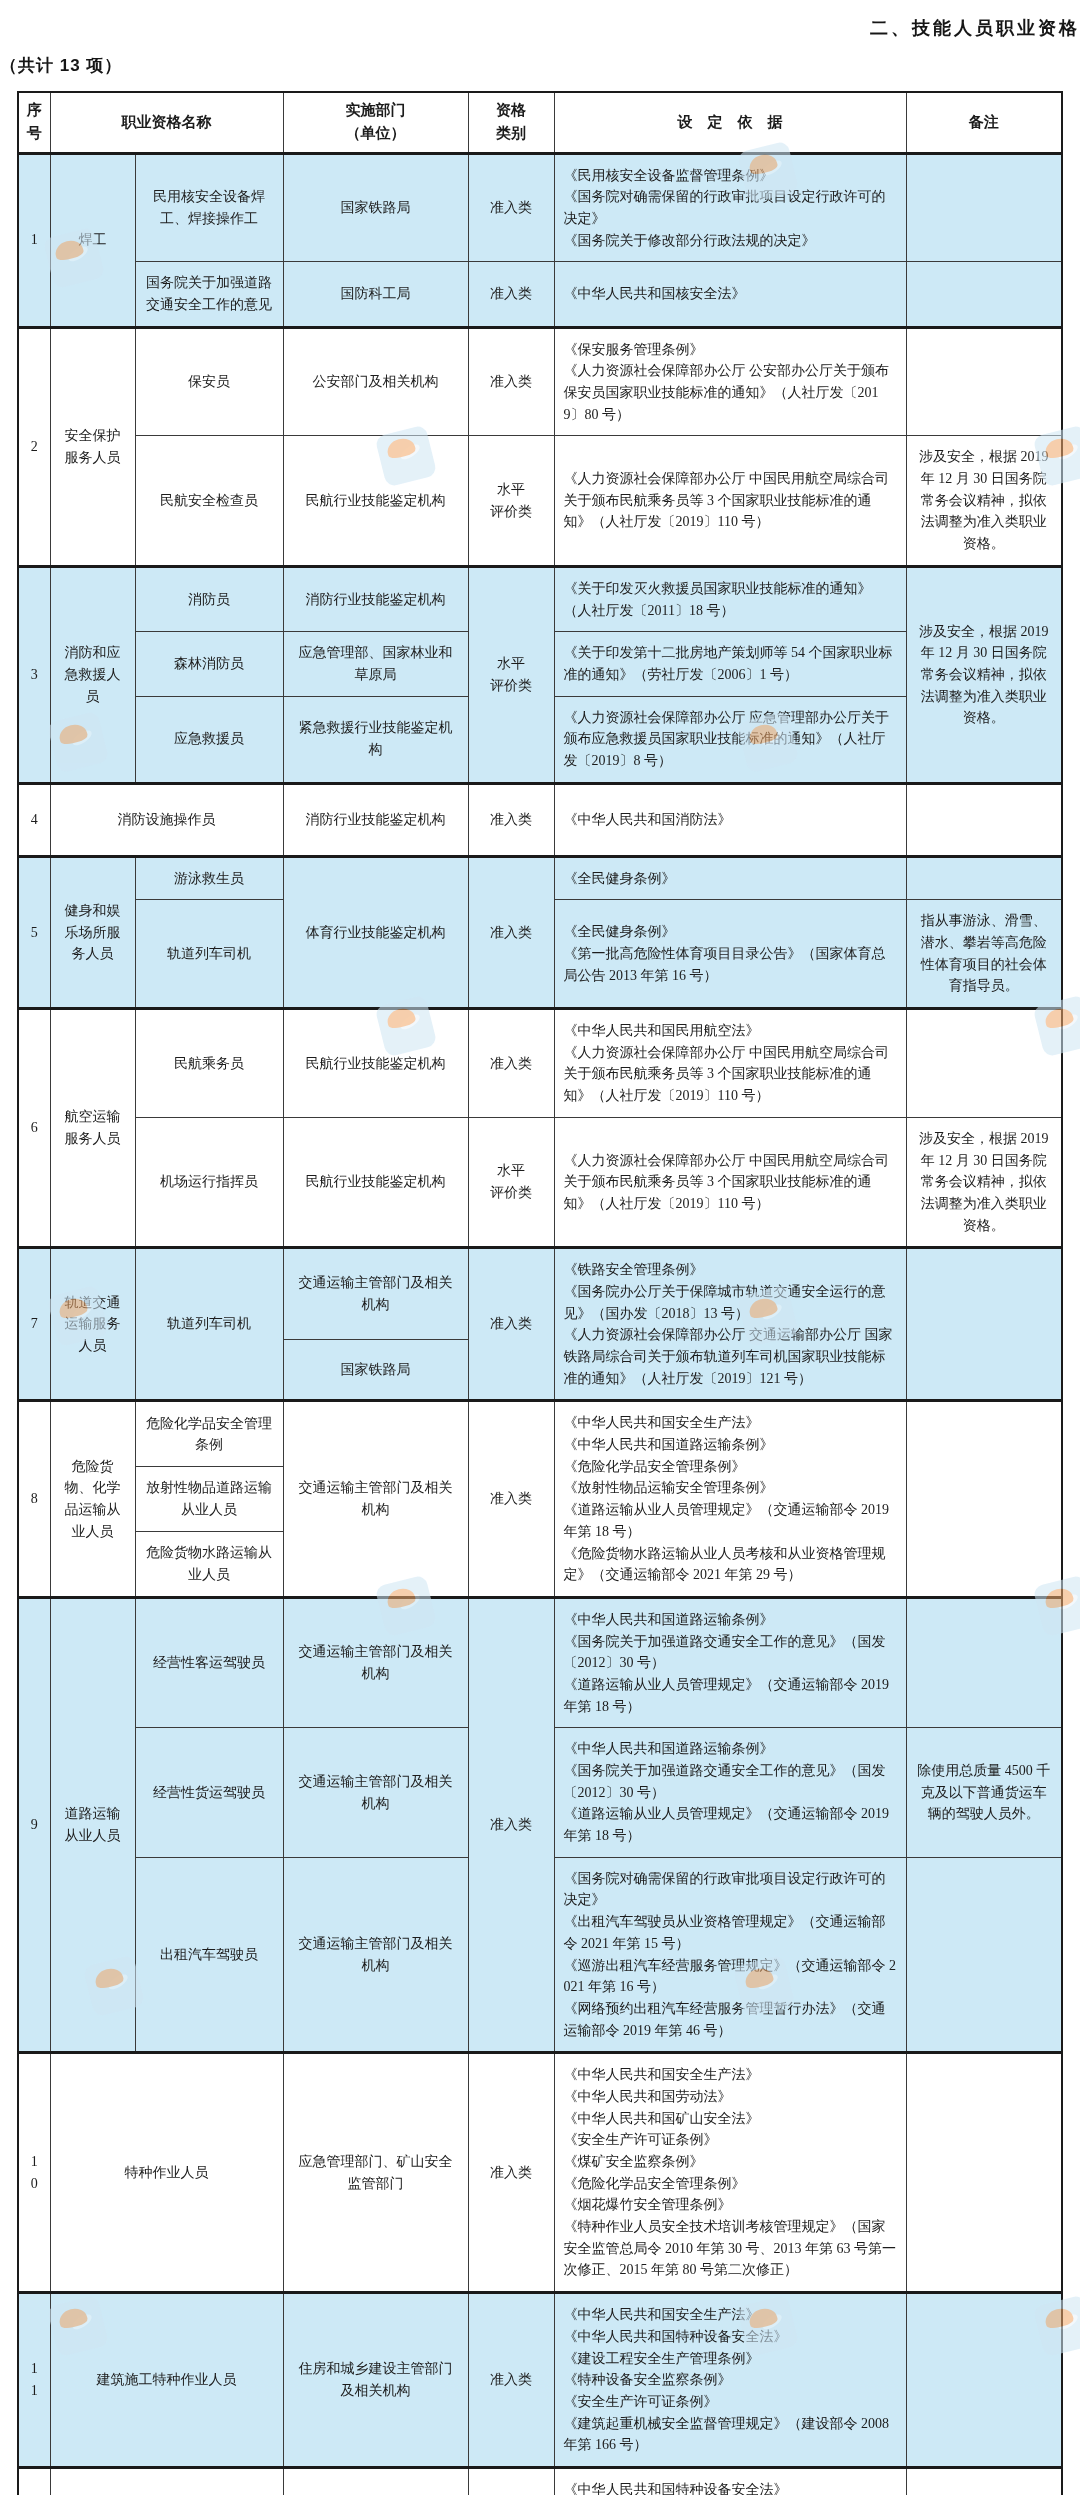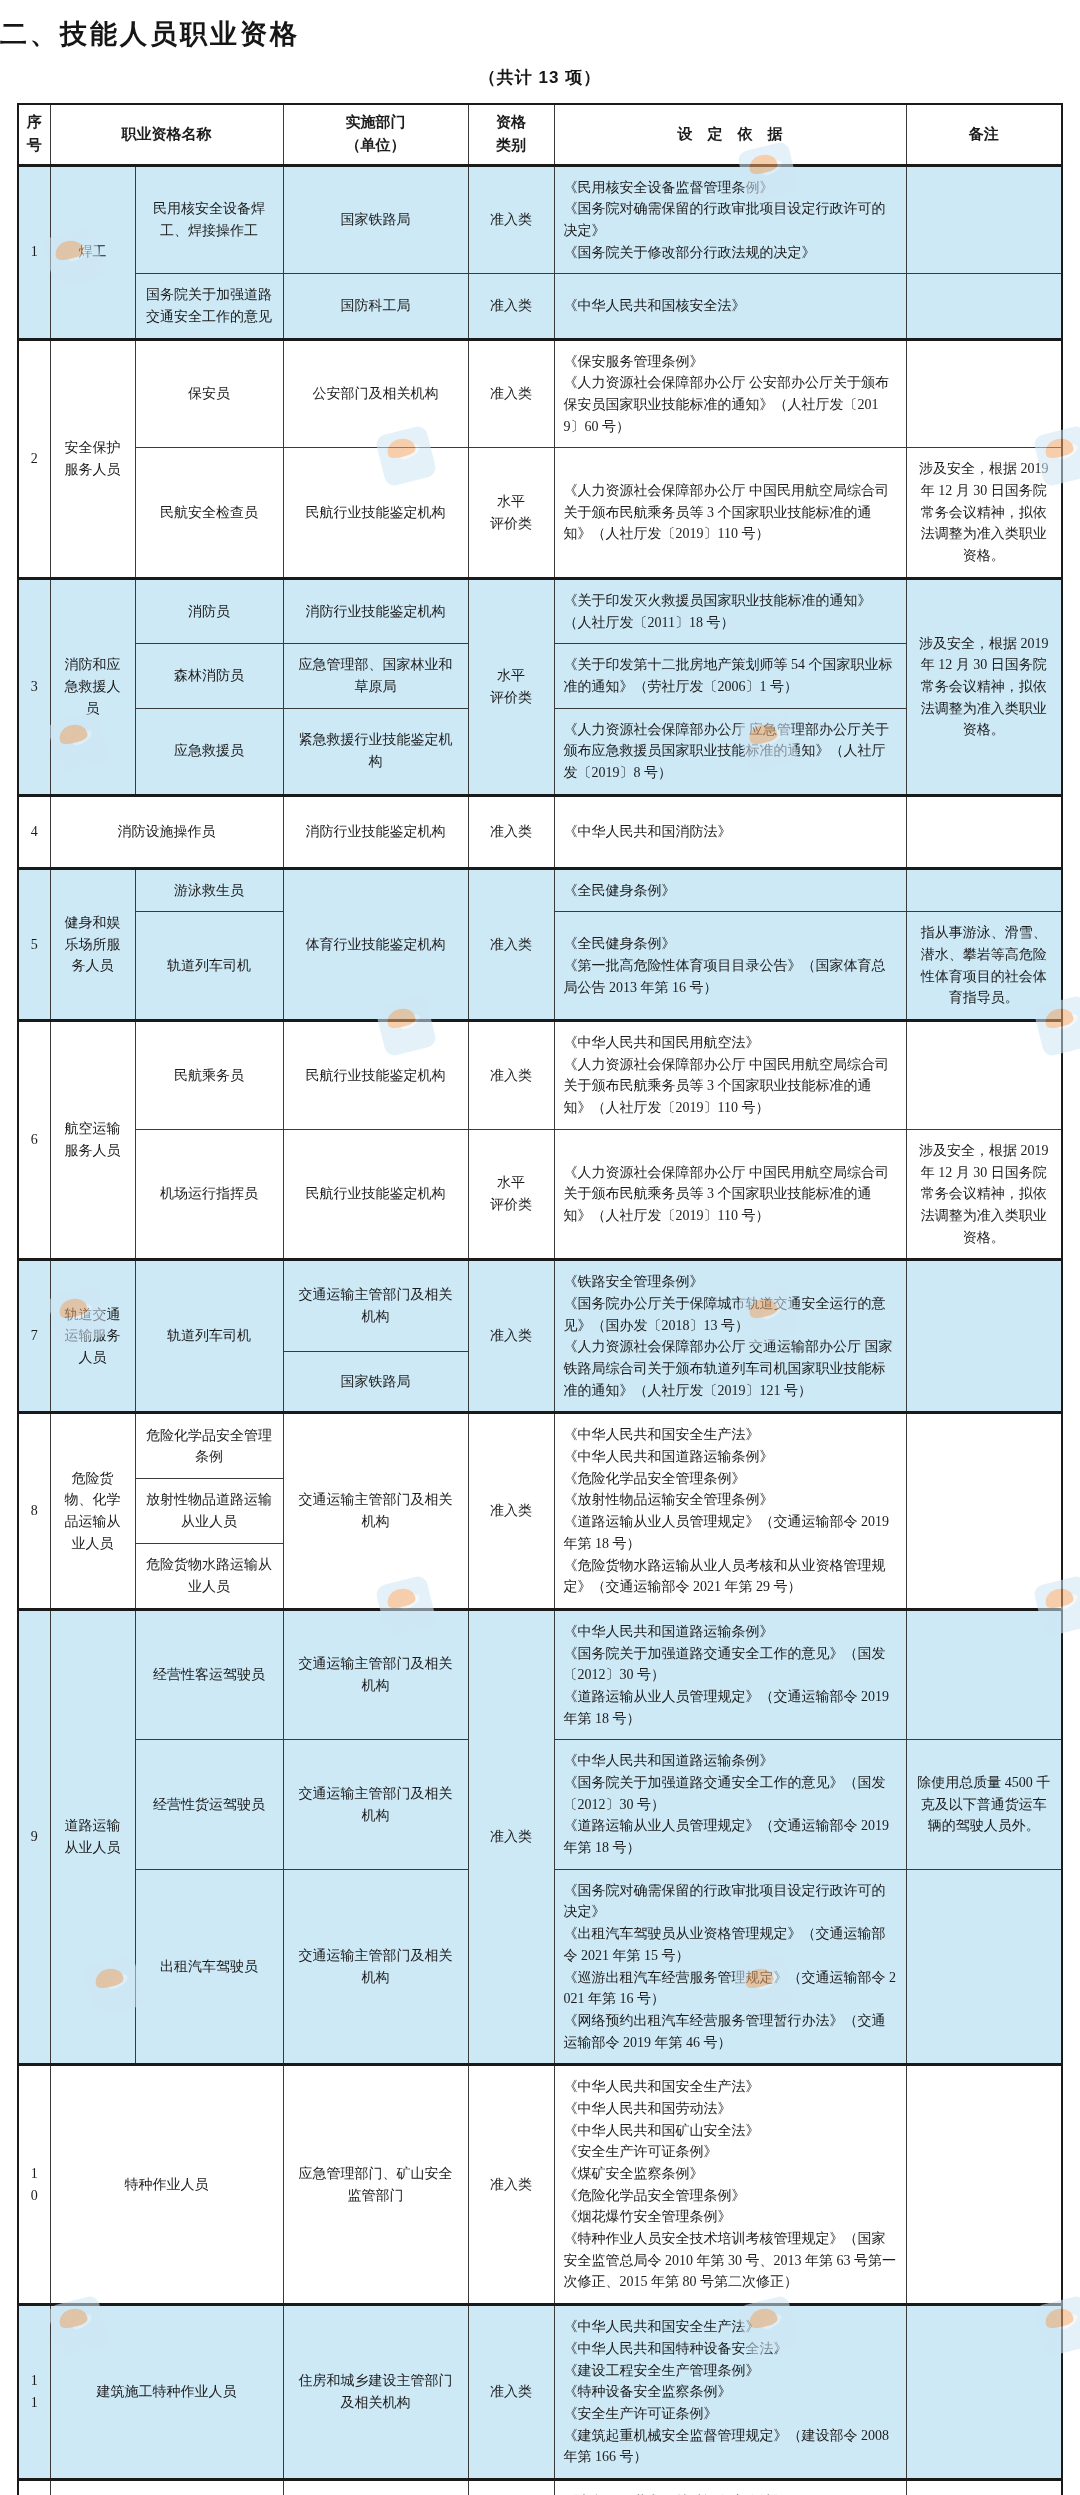--- a/index.html
+++ b/index.html
@@ -19,32 +19,31 @@
   .page{
     position:relative;
     width:1080px;
     min-height:2495px;
     overflow:hidden;
     background:#ffffff;
   }
   .title{
     font-family:"Liberation Sans","DejaVu Sans",sans-serif;
     font-weight:bold;
-    font-size:27px;
+    font-size:18px;
     letter-spacing:3px;
-    text-align:left;
+    text-align:right;
     margin:16px 0 6px 0;
     color:#161616;
   }
   .subtitle{
     font-family:"Liberation Sans","DejaVu Sans",sans-serif;
     font-weight:bold;
     font-size:17px;
     letter-spacing:1px;
-    text-align:center;
     margin:14px 0 14px 0;
     color:#161616;
   }
   table.qual{
     border-collapse:collapse;
     table-layout:fixed;
     width:1044px;
     margin:0 auto;
     border:2px solid var(--border-thick);
     position:relative;
@@ -175,21 +174,21 @@
       <td class="note"></td>
     </tr>
 
     <tr class="white blk">
       <td rowspan="2" class="center">2</td>
       <td rowspan="2" class="center">安全保护服务人员</td>
       <td class="center">保安员</td>
       <td class="center">公安部门及相关机构</td>
       <td class="center pre">准入类</td>
       <td class="basis">《保安服务管理条例》
-《人力资源社会保障部办公厅 公安部办公厅关于颁布保安员国家职业技能标准的通知》（人社厅发〔2019〕60 号）</td>
+《人力资源社会保障部办公厅 公安部办公厅关于颁布保安员国家职业技能标准的通知》（人社厅发〔2019〕80 号）</td>
       <td class="note"></td>
     </tr>
     <tr class="white">
       <td class="center">民航安全检查员</td>
       <td class="center">民航行业技能鉴定机构</td>
       <td class="center pre">水平
 评价类</td>
       <td class="basis">《人力资源社会保障部办公厅 中国民用航空局综合司关于颁布民航乘务员等 3 个国家职业技能标准的通知》（人社厅发〔2019〕110 号）</td>
       <td class="note">涉及安全，根据 2019 年 12 月 30 日国务院常务会议精神，拟依法调整为准入类职业资格。</td>
     </tr>

